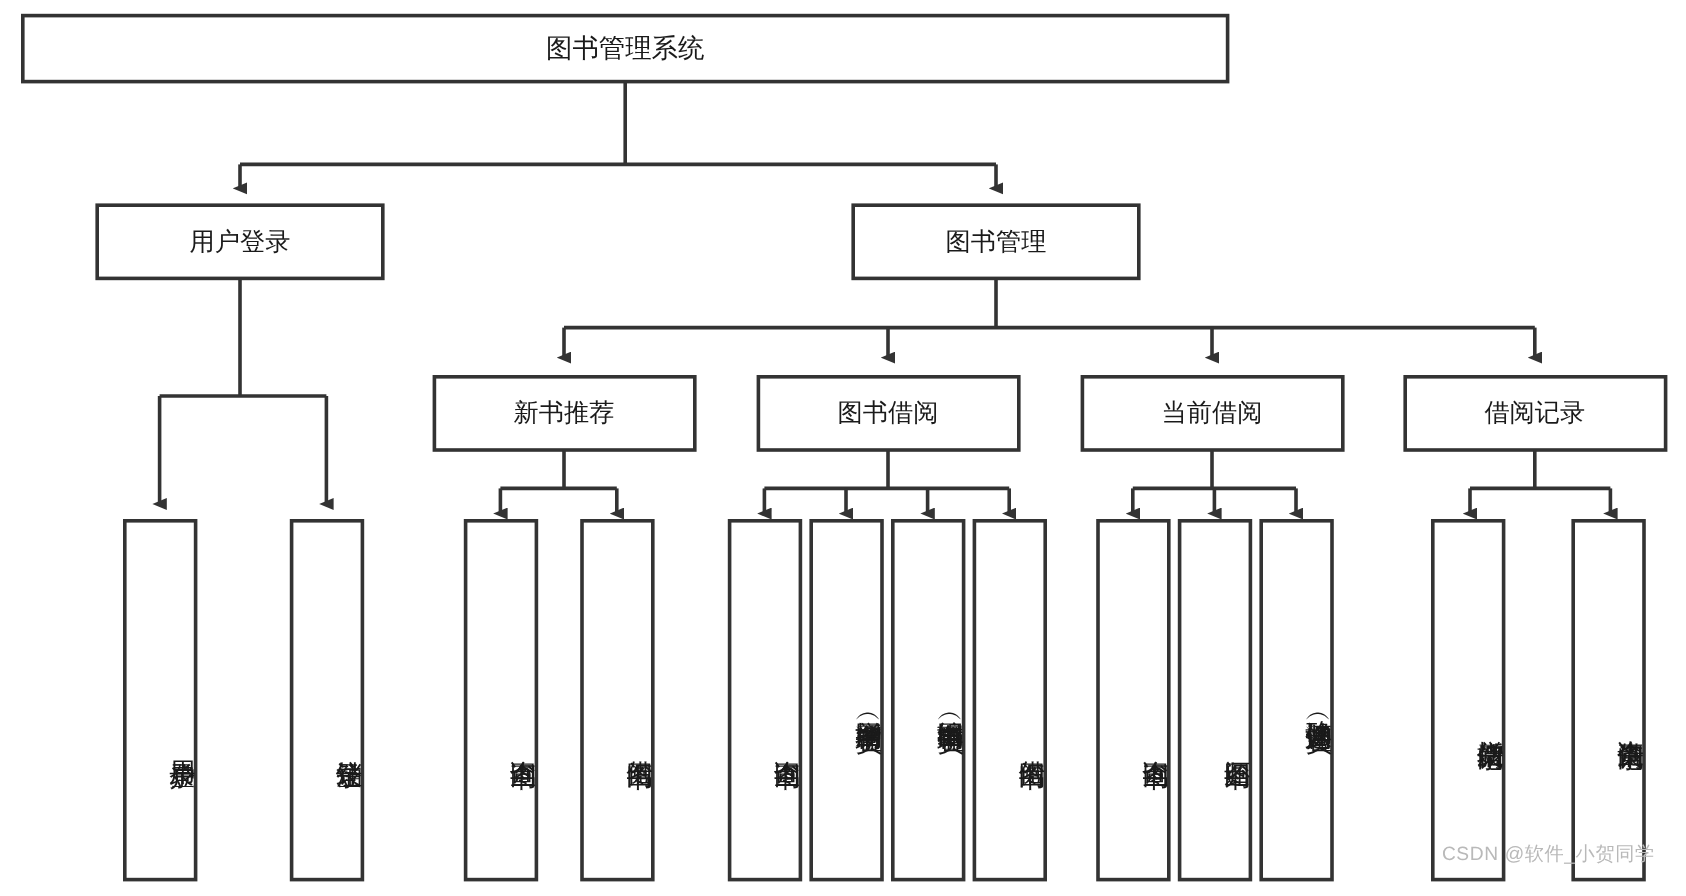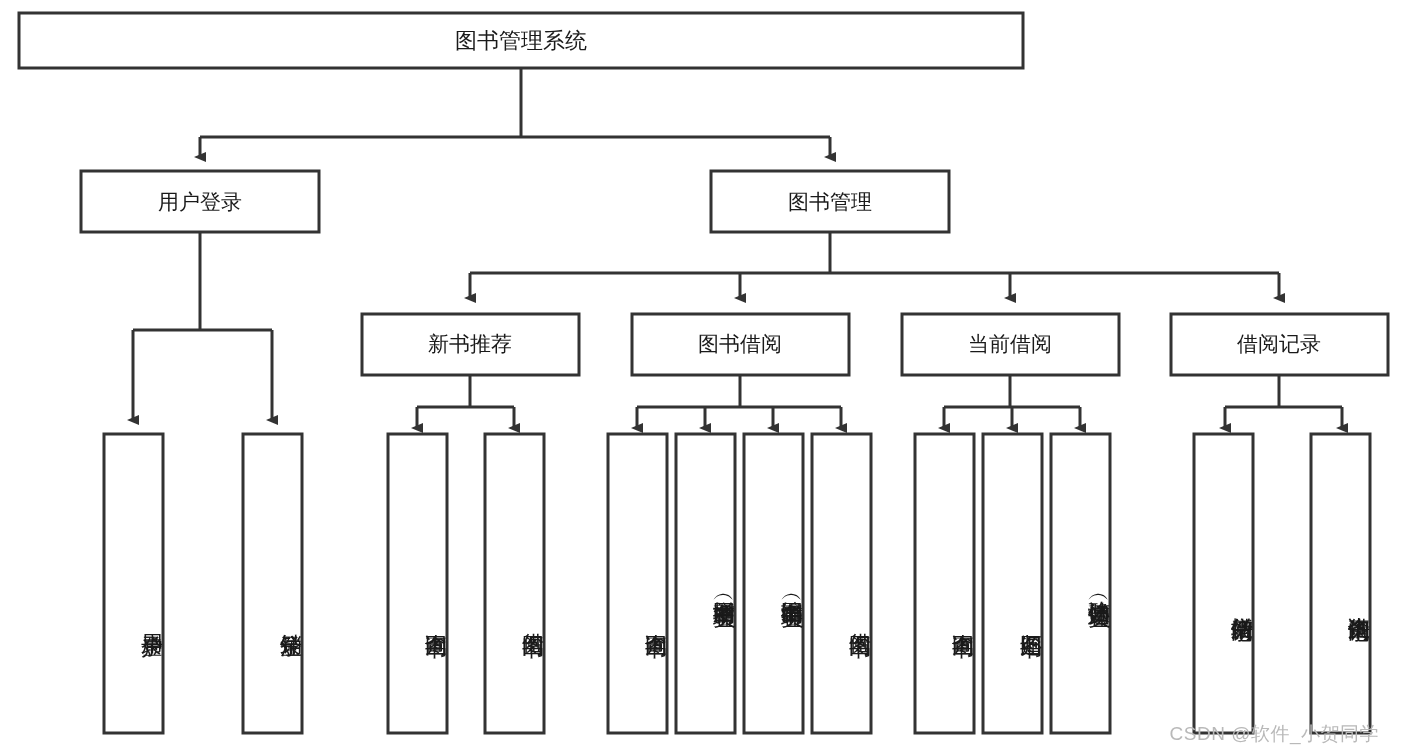--- a/index.html
+++ b/index.html
@@ -65,23 +65,23 @@
     letter-spacing: 1px;
     display: flex;
     align-items: flex-start;
     justify-content: center;
     white-space: nowrap;
     pointer-events: none;
   }
   .watermark {
     position: absolute;
     right: 8px;
-    bottom: 0;
-    font-family: "Liberation Sans", "DejaVu Sans", sans-serif;
-    font-size: 19px;
+    bottom: 24px;
+    font-family: "Liberation Sans", "DejaVu Sans", sans-serif;
+    font-size: 16px;
     color: #b9b9b9;
     letter-spacing: 0.5px;
     white-space: nowrap;
   }
 </style>
 </head>
 <body>
 
 <div id="diagram-root">
 

